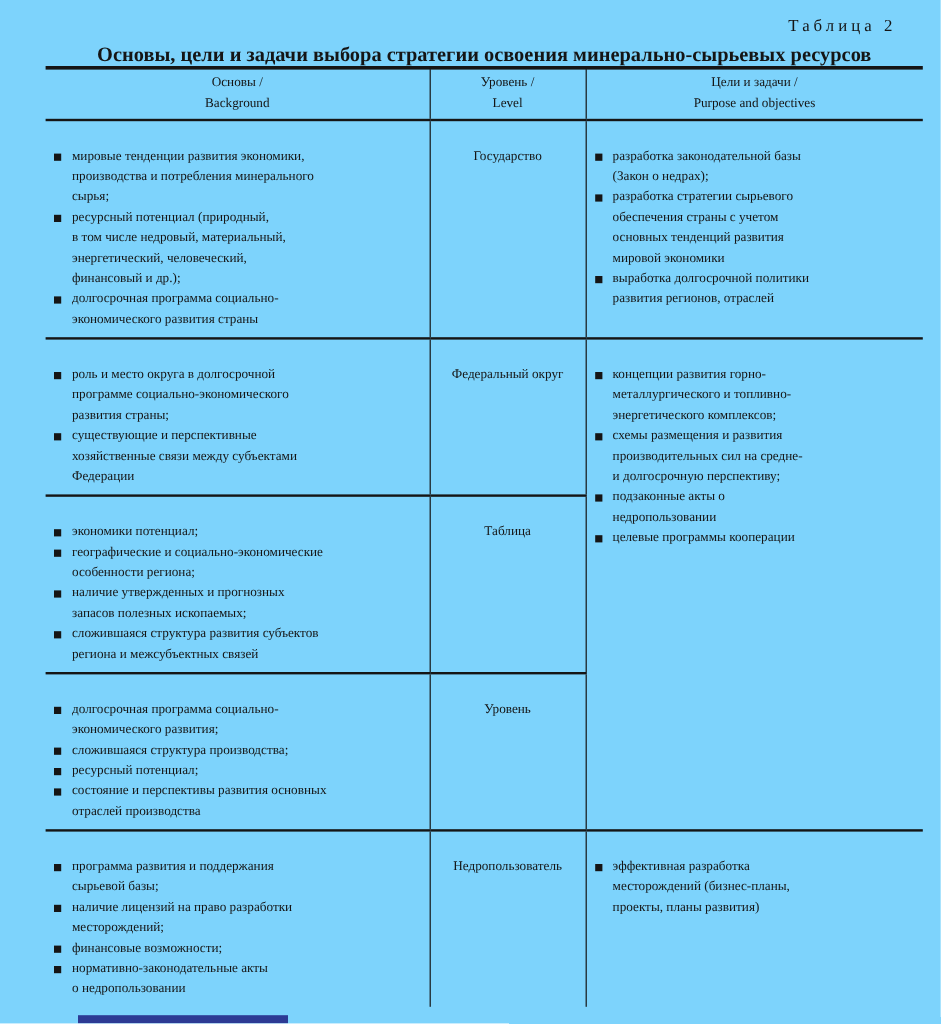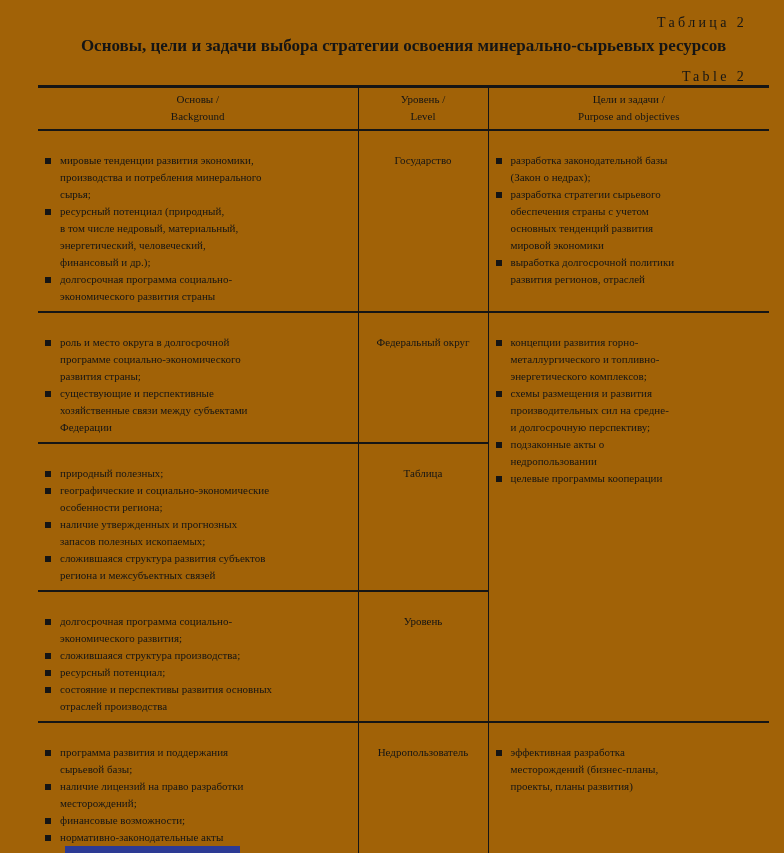--- a/index.html
+++ b/index.html
@@ -1,20 +1,20 @@
 <!DOCTYPE html>
 <html><head>
 <meta charset="utf-8">
 <style>
   html, body { margin: 0; padding: 0; background: #ffffff; }
   .page {
     position: relative;
     width: 784px;
     height: 853px;
-    background: #a16207;
+    background: #7dd3fc;
     color: #151515;
     font-family: "Liberation Serif", "DejaVu Serif", serif;
     overflow: hidden;
   }
   .content { padding: 0 15px 0 38px; }
 
   .caption {
     text-align: right;
     font-size: 14px;
     letter-spacing: 0.24em;
@@ -83,21 +83,20 @@
   }
 </style>
 </head>
 <body>
 
 <div class="page">
   <div class="content">
 
     <div class="caption caption-ru">Таблица 2</div>
     <div class="doc-title title-ru">Основы, цели и задачи выбора стратегии освоения минерально-сырьевых ресурсов</div>
-    <div class="caption caption-en">Table 2</div>
 
     <table class="main">
       <colgroup>
         <col style="width:320px">
         <col style="width:130px">
         <col style="width:281px">
       </colgroup>
       <thead>
         <tr>
           <th class="v-r">Основы /
@@ -188,21 +187,21 @@
               <div class="bullet-item">
                 <span class="bullet-sq"></span>
                 <span class="bullet-text">целевые программы кооперации</span>
               </div>
             </td>
           </tr>
           <tr>
             <td class="v-r">
               <div class="bullet-item">
                 <span class="bullet-sq"></span>
-                <span class="bullet-text">природный полезных;</span>
+                <span class="bullet-text">экономики потенциал;</span>
               </div>
               <div class="bullet-item">
                 <span class="bullet-sq"></span>
                 <span class="bullet-text">географические и социально-экономические
 особенности региона;</span>
               </div>
               <div class="bullet-item">
                 <span class="bullet-sq"></span>
                 <span class="bullet-text">наличие утвержденных и прогнозных
 запасов полезных ископаемых;</span>

